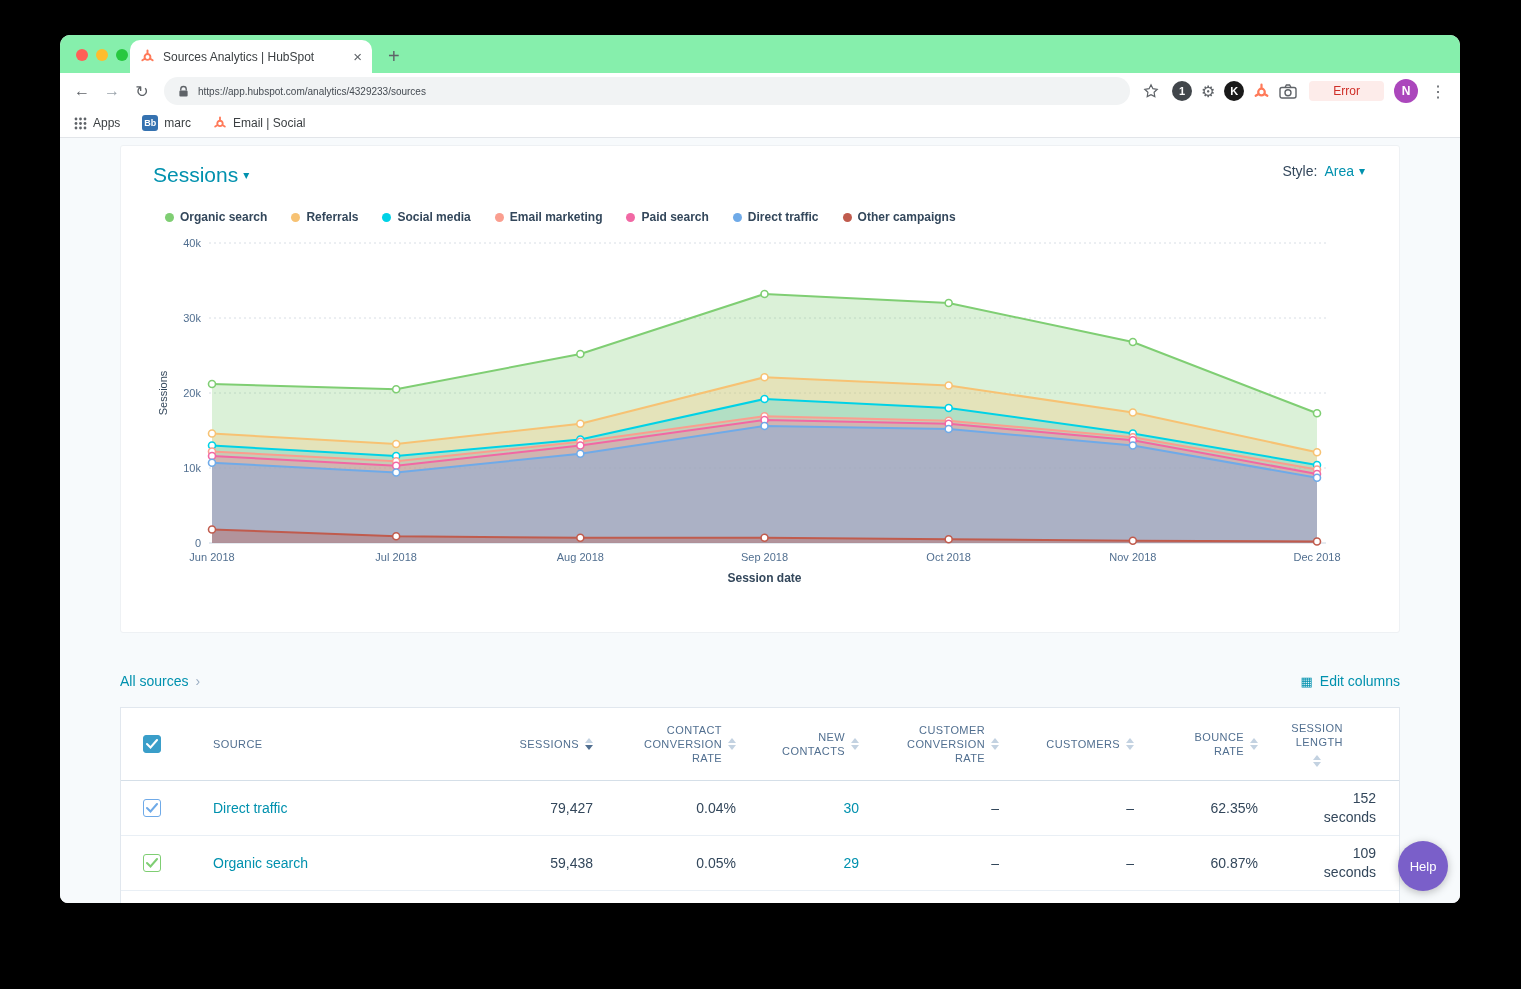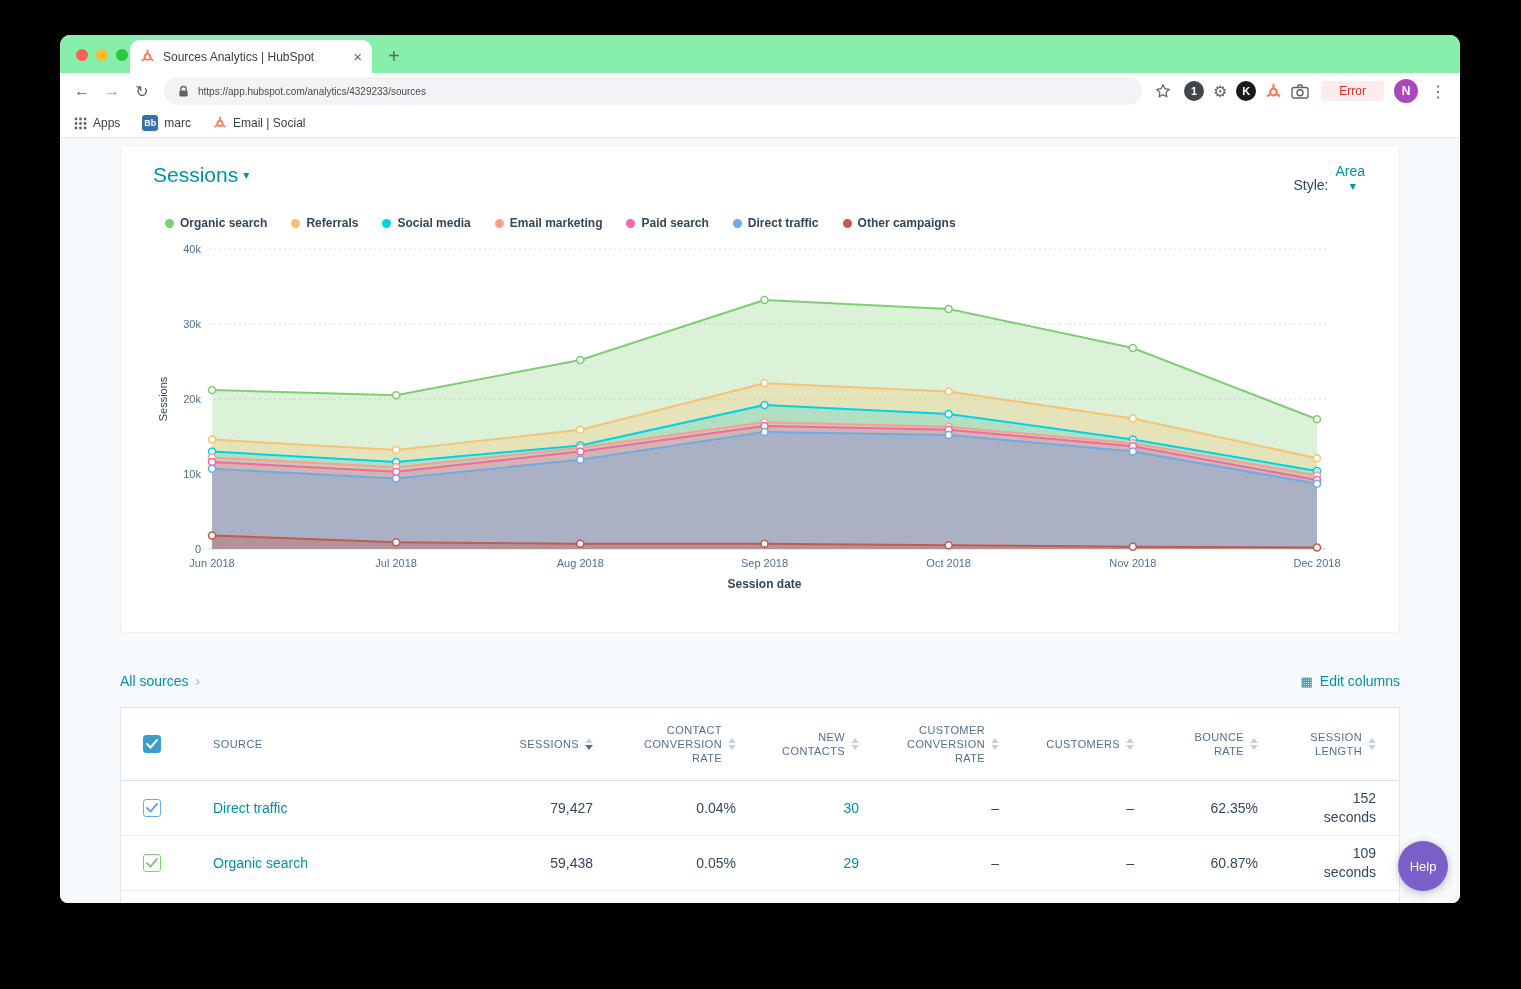--- a/index.html
+++ b/index.html
@@ -27,21 +27,21 @@
     font-size:16px; color:#5f6368; border-radius:50%; }
   .navbtn.fwd { color:#9aa3ab; }
   .omnibox { flex:1; height:28px; background:#f1f3f4; border-radius:14px;
     display:flex; align-items:center; gap:9px; padding:0 14px; margin:0 6px; min-width:0; }
   .url { font-size:10px; color:#454b52; white-space:nowrap; overflow:hidden; }
   .iconbtn { width:26px; height:26px; display:flex; align-items:center; justify-content:center; color:#5f6368; }
   .exts { display:flex; align-items:center; gap:9px; margin:0 6px; }
   .ext-circle { width:20px; height:20px; border-radius:50%; background:#41464b; color:#fff;
     font-size:11px; font-weight:bold; display:flex; align-items:center; justify-content:center; }
   .ext-glyph { font-size:16px; color:#5f6368; }
-  .error-pill { background:#fdecea; color:#cf2e27; font-size:12px; padding:3px 18px; border-radius:4px; margin:0 4px; }
+  .error-pill { background:#fdecea; color:#cf2e27; font-size:12px; padding:3px 24px; border-radius:4px; margin:0 4px; }
   .avatar { width:24px; height:24px; border-radius:50%; background:#ab47bc; color:#fff;
     font-size:12px; font-weight:bold; display:flex; align-items:center; justify-content:center; margin:0 4px; }
   .dots { font-size:16px; color:#5f6368; padding:0 6px; }
 
   
   .bookmarks { height:29px; background:#fff; border-bottom:1px solid #e2e5e9;
     display:flex; align-items:center; gap:22px; padding:0 14px; font-size:12px; color:#3c4043; }
   .bm { display:flex; align-items:center; gap:6px; }
   .bb-chip { width:16px; height:16px; border-radius:3px; background:#3572b0; color:#fff;
     font-size:9px; font-weight:bold; display:flex; align-items:center; justify-content:center; }
@@ -70,21 +70,21 @@
   .table-card { position:absolute; left:60px; top:569px; width:1280px;
     background:#fff; border:1px solid #e1e7ee; border-bottom:none; }
   .thead, .trow { display:grid; grid-template-columns:60px 190px 222px 143px 123px 140px 135px 124px 143px; }
   .thead { height:73px; border-bottom:1px solid #d5dfe8; align-items:center; }
   .trow { height:55px; border-bottom:1px solid #e9eff5; align-items:center; }
   .th { display:flex; align-items:center; justify-content:flex-end; gap:6px;
     font-size:11px; color:#516f90; letter-spacing:.4px; line-height:14px; text-transform:uppercase; }
   .th.left { justify-content:flex-start; padding-left:32px; }
   .th-lines { text-align:right; }
   .th.left .th-lines { text-align:right; }
-  .th:last-child, .td:last-child { padding-right:25px; }
+  .th:last-child, .td:last-child { padding-right:25px;flex-direction:column; }
   .sort { display:flex; flex-direction:column; gap:2px; }
   .tri { width:0; height:0; border-left:4px solid transparent; border-right:4px solid transparent; }
   .tri.up { border-bottom:5px solid #c3d2e1; }
   .tri.down { border-top:5px solid #c3d2e1; }
   .tri.down.active { border-top-color:#516f90; }
   .td { display:flex; align-items:center; justify-content:flex-end; font-size:14px; color:#33475b; text-align:right; }
   .td.left { justify-content:flex-start; padding-left:32px; text-align:left; }
   .td.link { color:#0091ae; }
   .td.wrap { white-space:pre-line; line-height:19px; display:block; align-self:center; }
   .cb-cell { justify-content:flex-start; padding-left:22px; display:flex; align-items:center; }
@@ -208,21 +208,21 @@
   <div class="content">
 
     <div class="chart-card">
       <div class="card-head">
         <div style="display:flex;align-items:center;">
           <span class="page-title">Sessions</span>
           <span class="caret">▾</span>
         </div>
         <div class="style-wrap">
           <span>Style:</span>
-          <span style="display:flex;align-items:center;flex-direction:column;">
+          <span style="display:flex;align-items:center;">
             <span class="style-value">Area</span>
             <span class="caret">▾</span>
           </span>
         </div>
       </div>
       <div class="legend">
           <div class="legend-item">
             <span class="dot" style="background: rgb(127, 206, 115);"></span>
             <span>Organic search</span>
           </div>

